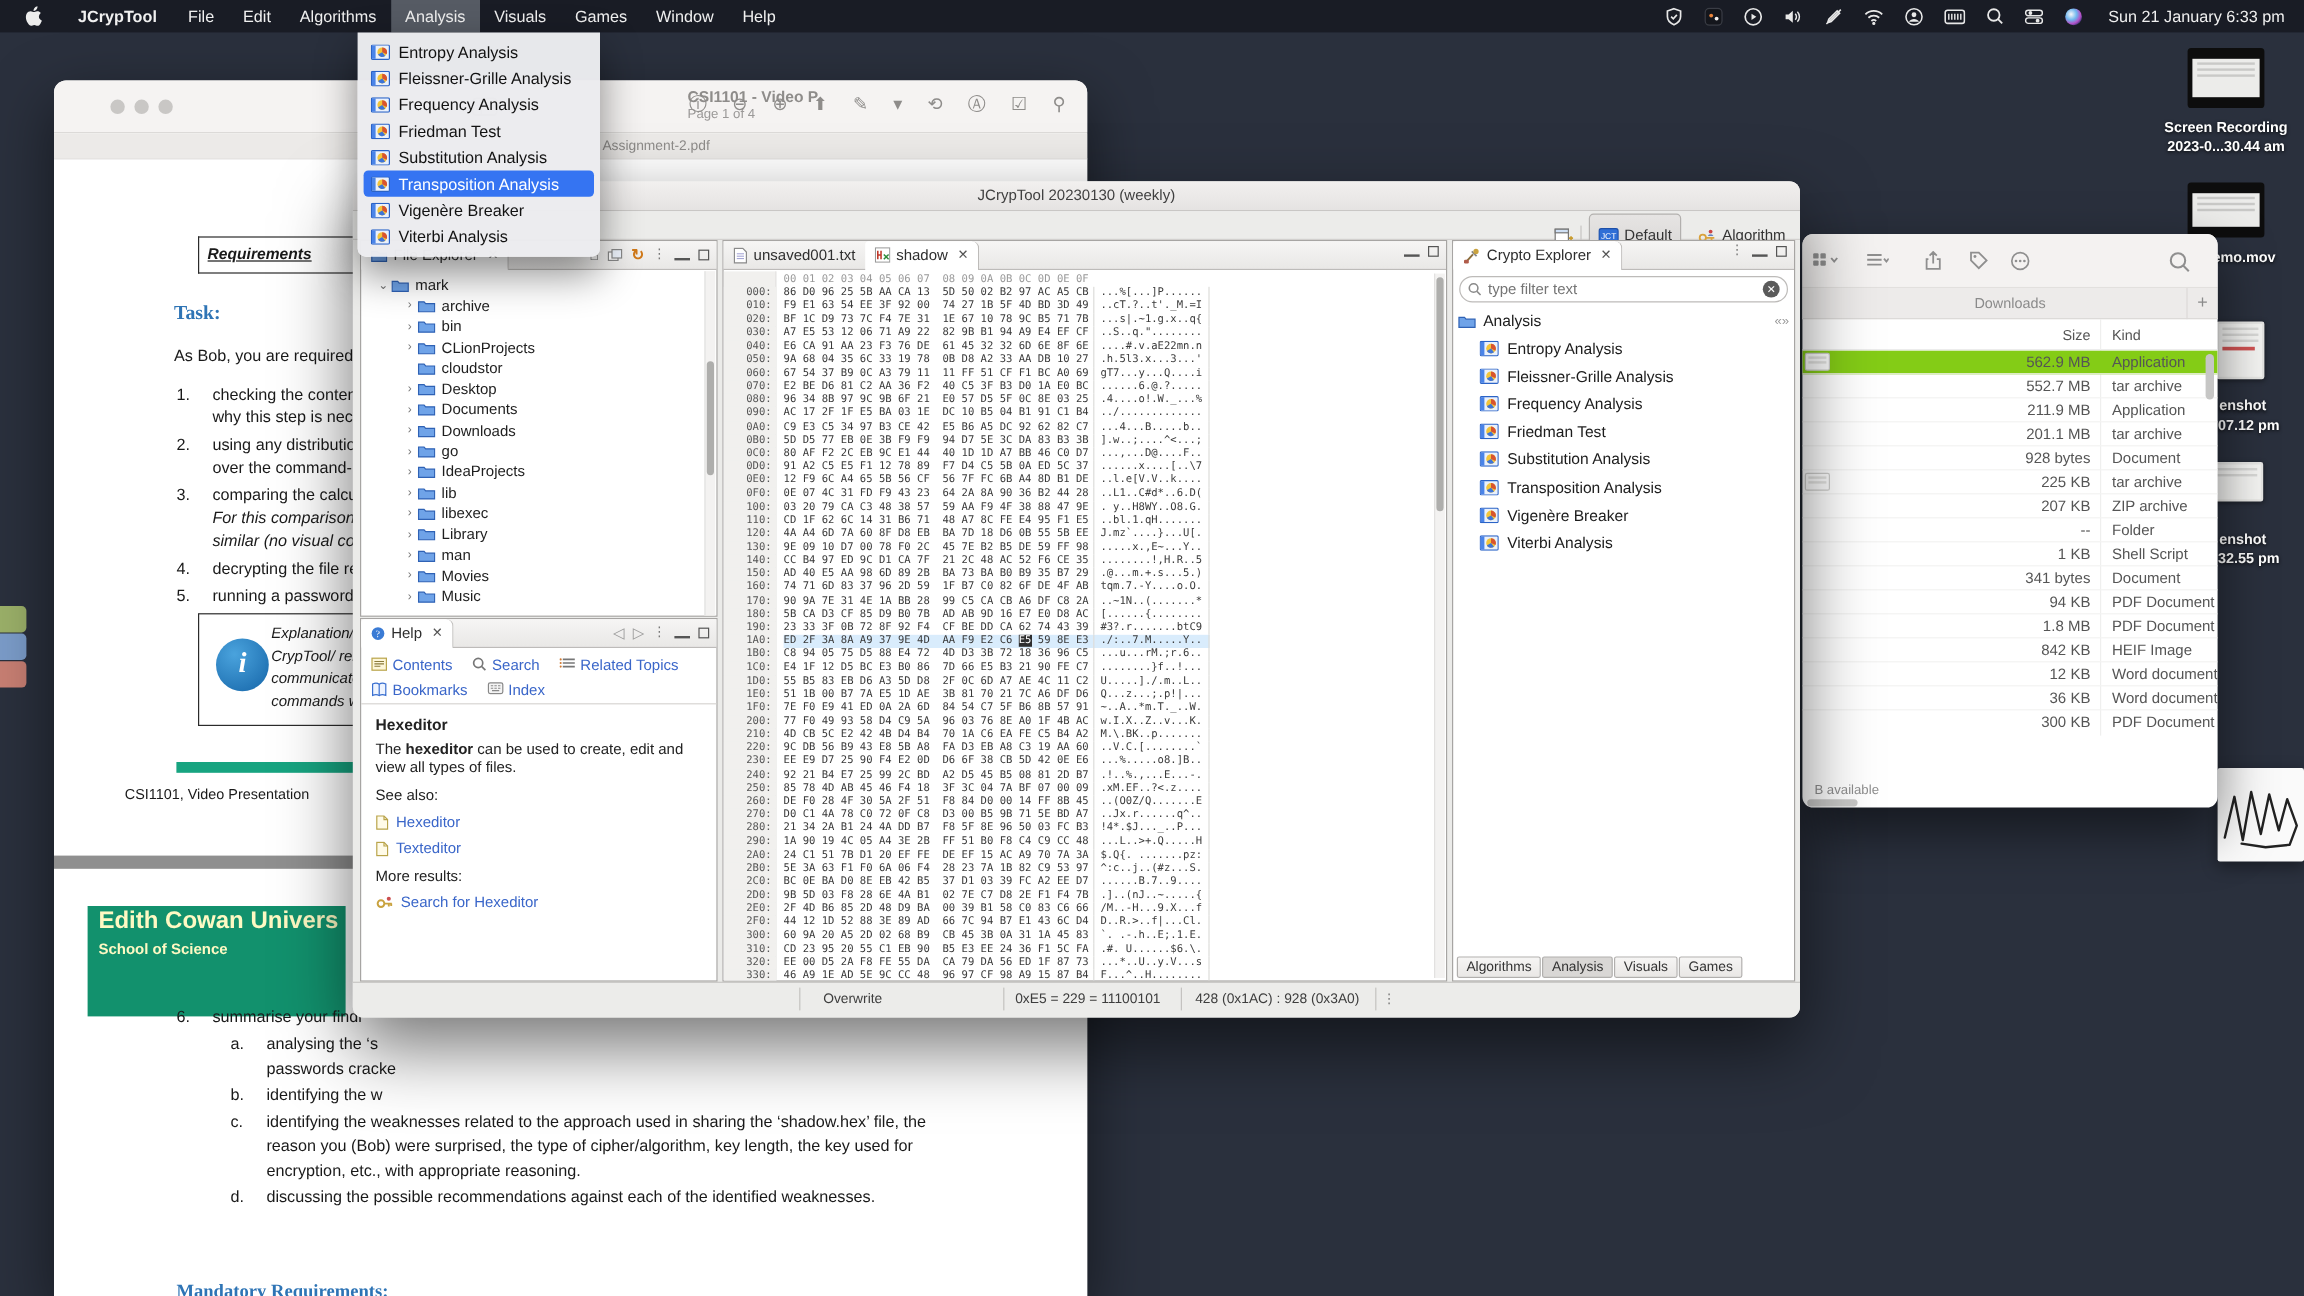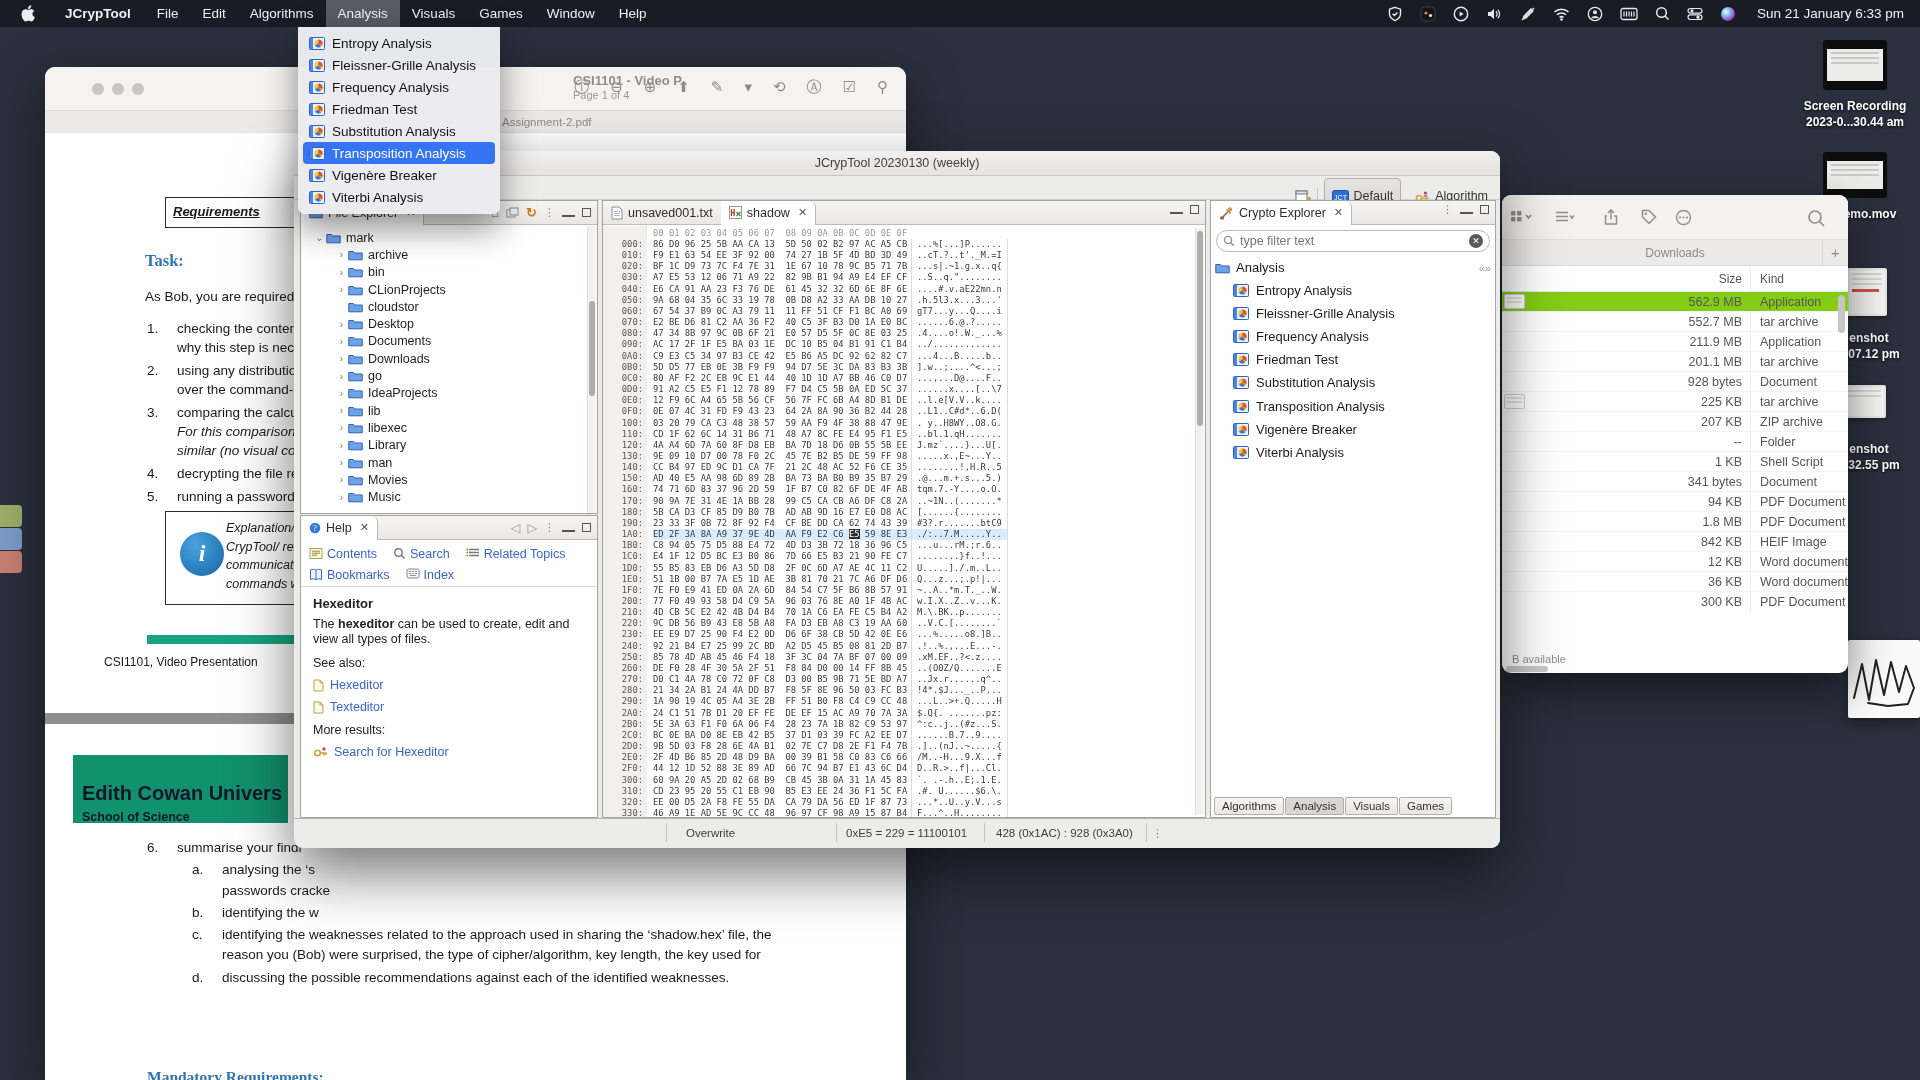--- a/index.html
+++ b/index.html
@@ -40,21 +40,21 @@
 .pli .num{width:30px;flex:0 0 30px}
 .pline{line-height:19px;white-space:nowrap}
 .pline.it{font-style:italic}
 #info-box{position:absolute;left:120px;top:378px;width:540px;height:94px;border:1.3px solid #2b2b2b}
 #info-circle{position:absolute;left:14px;top:20px;width:44px;height:44px;border-radius:50%;background:radial-gradient(circle at 35% 30%,#4aa3dd,#1565a8);color:#fff;text-align:center;font-family:"Liberation Serif",serif;font-style:italic;font-weight:bold;font-size:24px;line-height:42px}
 #info-lines{position:absolute;left:60px;top:7px;font-style:italic;font-size:12.5px}
 #info-lines div{line-height:18.5px;white-space:nowrap}
 #teal-bar{position:absolute;left:102px;top:502px;width:250px;height:9px;background:#17a480}
 #pdf-footer-label{position:absolute;left:59px;top:522px;font-size:12px}
 #gray-bar{position:absolute;left:0px;top:580px;width:620px;height:11px;background:#8f8f8f}
-#ecu-banner{position:absolute;left:28px;top:622px;width:215px;height:68px;background:#12916d;color:#0f172a;overflow:hidden;padding:27px 0 0 9px}
+#ecu-banner{position:absolute;left:28px;top:622px;width:215px;height:92px;background:#12916d;color:#fef9c3;overflow:hidden;padding:1px 0 0 9px}
 #ecu-title{font-weight:bold;font-size:20px;white-space:nowrap}
 #ecu-sub{font-size:12.5px;font-weight:bold;margin-top:5px;white-space:nowrap}
 #pdf-sec6{position:absolute;left:102px;top:705px;width:720px}
 #pdf-sec6 .pli{margin-bottom:2px}
 #pdf-sec6 .sub{padding-left:45px}
 #pdf-sec6 .num{width:30px;flex:0 0 30px}
 .pline2{line-height:20.3px;white-space:nowrap}
 #see-also{position:absolute;left:102px;top:883px;font-weight:bold;white-space:nowrap;line-height:21px}
 #see-link{color:#0563c1;text-decoration:underline}
 #mand-h{position:absolute;left:102px;top:935px;color:#2e74b5;font-weight:bold;font-size:15.5px;font-family:"Liberation Serif",serif}
@@ -315,20 +315,21 @@
           <span class="num pline2">b.</span>
           <div>
             <div class="pline2">identifying the w</div>
           </div>
         </div>
         <div class="pli sub">
           <span class="num pline2">c.</span>
           <div>
             <div class="pline2">identifying the weaknesses related to the approach used in sharing the ‘shadow.hex’ file, the</div>
             <div class="pline2">reason you (Bob) were surprised, the type of cipher/algorithm, key length, the key used for</div>
+            <div class="pline2">encryption, etc., with appropriate reasoning.</div>
           </div>
         </div>
         <div class="pli sub">
           <span class="num pline2">d.</span>
           <div>
             <div class="pline2">discussing the possible recommendations against each of the identified weaknesses.</div>
           </div>
         </div>
       </div>
     <div id="mand-h">Mandatory Requirements:</div>
@@ -855,21 +856,21 @@
             <span class="hexbytes">67 54 37 B9 0C A3 79 11  11 FF 51 CF F1 BC A0 69</span>
             <span class="hexascii">gT7...y...Q....i</span>
           </div>
           <div class="hexrow">
             <span class="hexoff">070:</span>
             <span class="hexbytes">E2 BE D6 81 C2 AA 36 F2  40 C5 3F B3 D0 1A E0 BC</span>
             <span class="hexascii">......6.@.?.....</span>
           </div>
           <div class="hexrow">
             <span class="hexoff">080:</span>
-            <span class="hexbytes">47 34 8B 97 9C 0B 6F 21  E0 57 D5 5F 0C 8E 03 25</span>
+            <span class="hexbytes">96 34 8B 97 9C 9B 6F 21  E0 57 D5 5F 0C 8E 03 25</span>
             <span class="hexascii">.4....o!.W._...%</span>
           </div>
           <div class="hexrow">
             <span class="hexoff">090:</span>
             <span class="hexbytes">AC 17 2F 1F E5 BA 03 1E  DC 10 B5 04 B1 91 C1 B4</span>
             <span class="hexascii">../.............</span>
           </div>
           <div class="hexrow">
             <span class="hexoff">0A0:</span>
             <span class="hexbytes">C9 E3 C5 34 97 B3 CE 42  E5 B6 A5 DC 92 62 82 C7</span>

